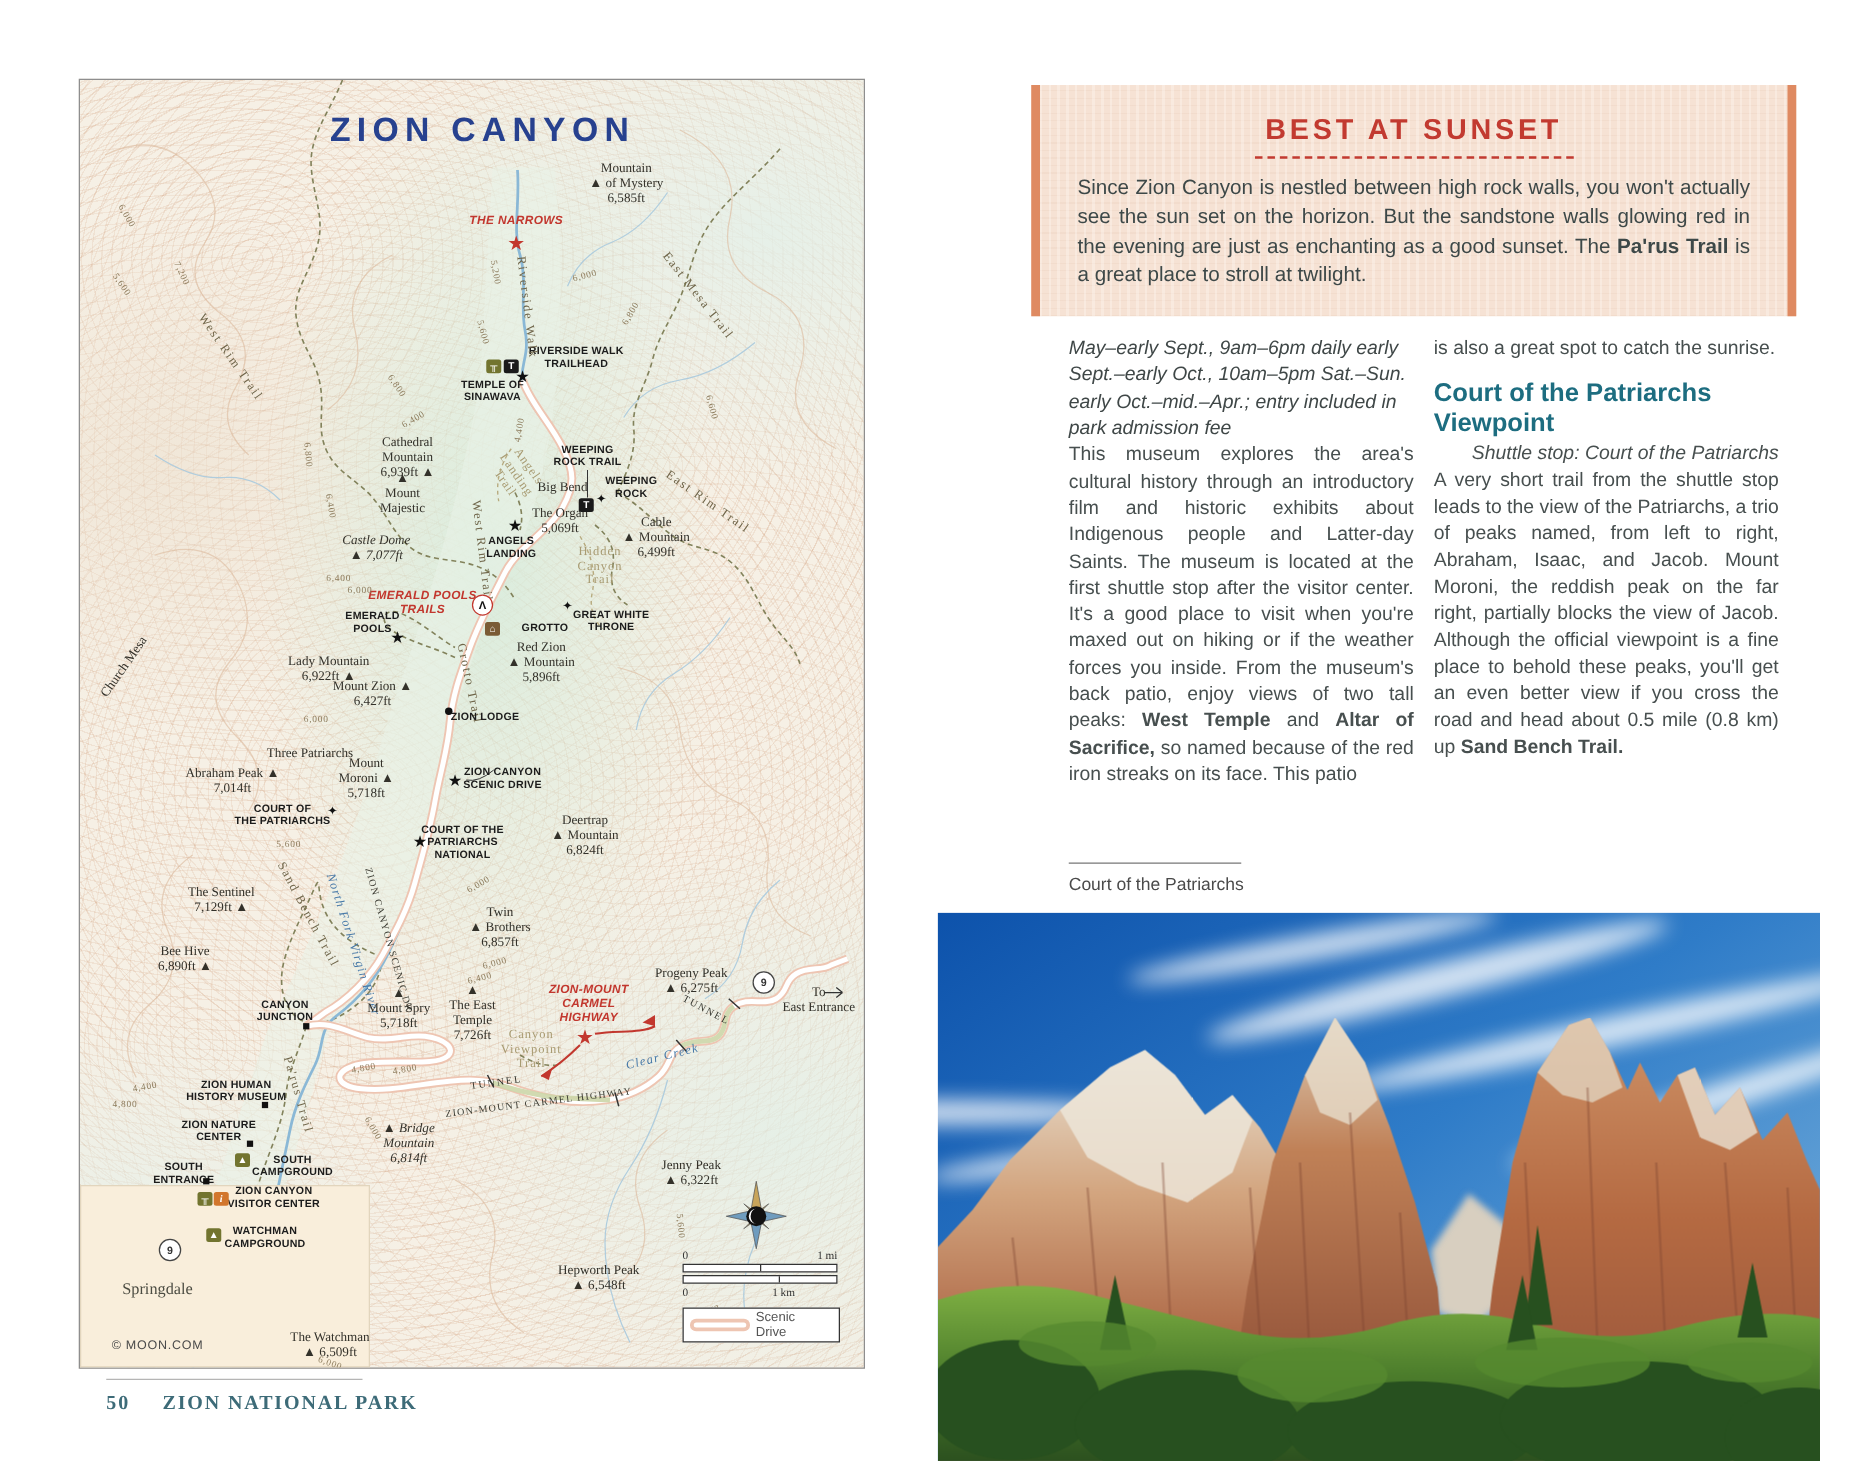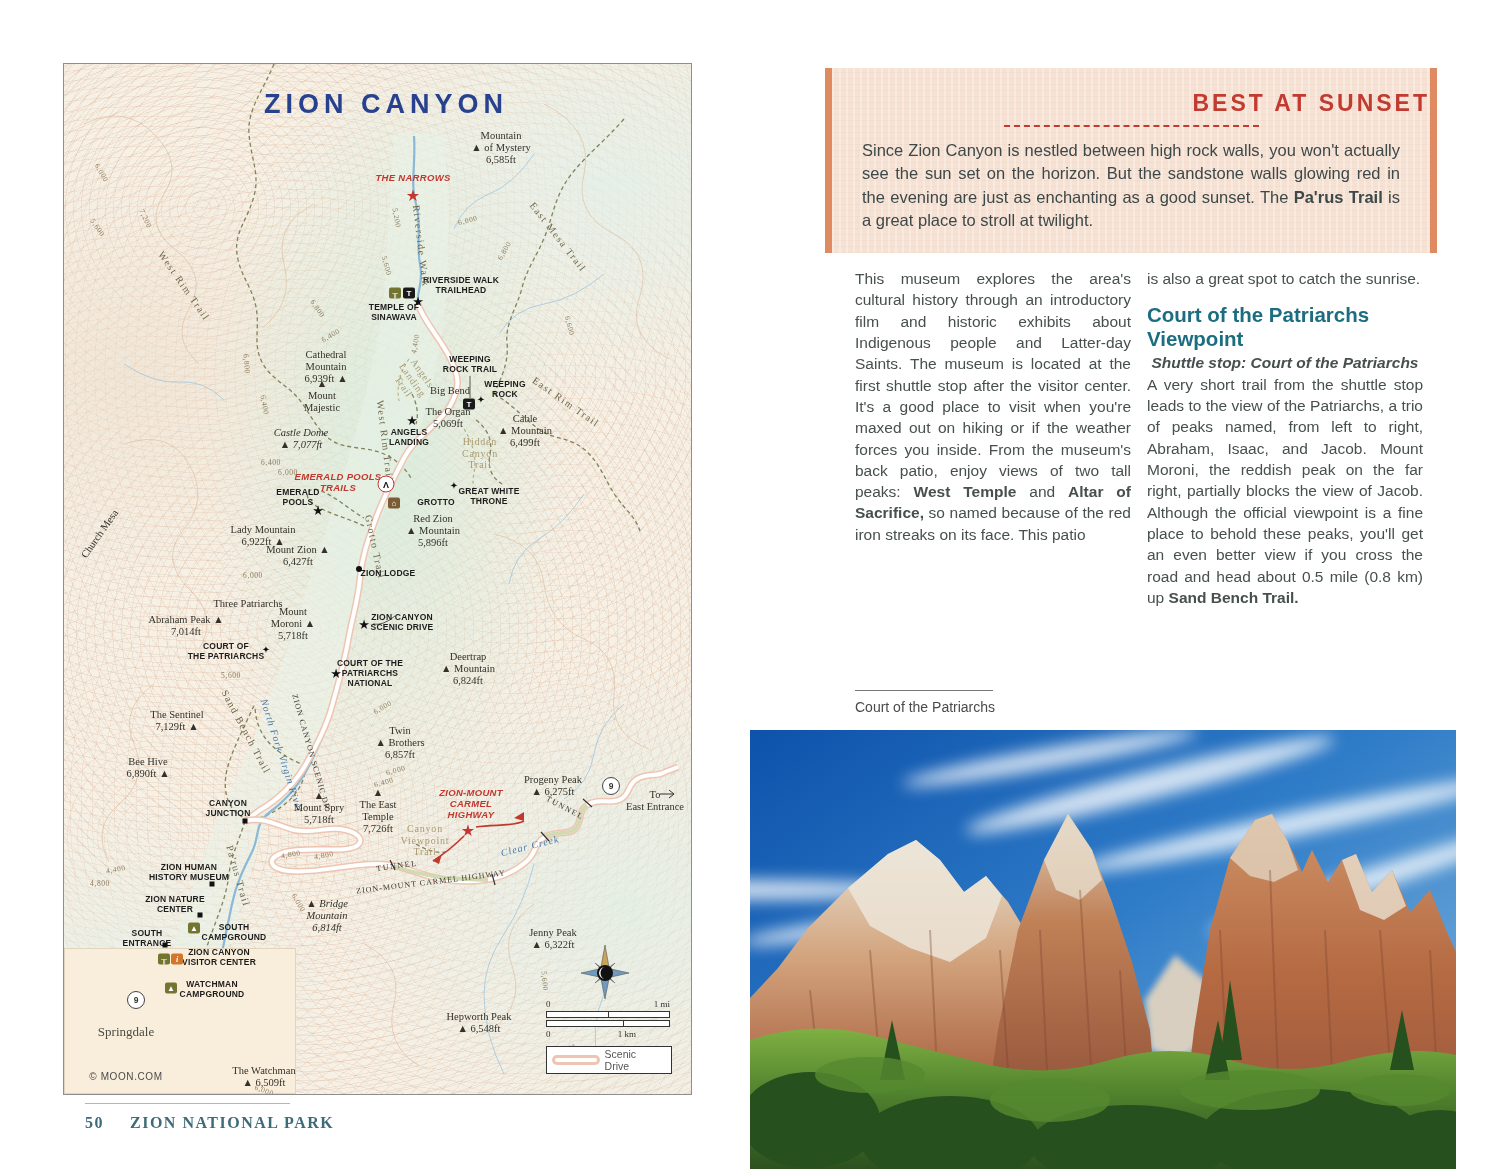--- a/index.html
+++ b/index.html
@@ -65,31 +65,31 @@
       box-shadow:0 0 0 3px #eec5b2;}
   .legendbox .ltext{font-size:10.5px;color:#555;}
   .compass{position:absolute;left:541px;top:908px;transform:translate(-50%,-50%);}
 
   
   #callout{position:absolute;left:825px;top:68px;width:612px;height:185px;background:#f6e2d4;
       border-left:7px solid #df8a61;border-right:7px solid #df8a61;box-sizing:border-box;}
   #callout .tex{position:absolute;inset:0;opacity:.5;background-image:
       repeating-linear-gradient(90deg, rgba(255,255,255,.5) 0 2px, transparent 2px 7px),
       repeating-linear-gradient(0deg, rgba(205,160,130,.18) 0 1px, transparent 1px 6px);}
-  #callout .ct{position:relative;text-align:right;margin-top:22px;font-weight:700;font-size:23px;
+  #callout .ct{position:relative;text-align:center;margin-top:22px;font-weight:700;font-size:23px;
       letter-spacing:3px;color:#c23a30;}
   #callout .dash{position:relative;width:255px;margin:8px auto 12px;border-top:2px dashed #c23a30;}
   #callout .cb{position:relative;margin:0 30px;font-size:16.5px;line-height:1.42;color:#3d4848;
       text-align:justify;}
   .col{position:absolute;top:268px;width:276px;font-size:15.5px;line-height:1.375;color:#474f4f;
       text-align:justify;}
   #col1{left:855px;} #col2{left:1147px;}
   .hours{font-style:italic;color:#3f4747;text-align:left;}
   .h2{font-weight:700;font-size:20.5px;line-height:1.15;color:#1d6d80;text-align:left;margin:14px 0 2px;}
-  .ital{font-style:italic;text-align:center;font-weight:bold;}
+  .ital{font-style:italic;text-align:right;}
   .bold{font-weight:700;}
   #figcap{position:absolute;left:855px;top:690px;font-size:14px;color:#4a4a4a;}
   #figcap .capline{width:138px;border-top:1px solid #777;margin-bottom:8px;}
   #photo{position:absolute;left:750px;top:730px;width:706px;height:439px;overflow:hidden;}
   #footer{position:absolute;left:85px;top:1103px;width:600px;font-family:Liberation Serif, serif;}
   #footer .fline{width:205px;border-top:1px solid #b5b5b5;margin-bottom:10px;}
   #footer .ftext{font-weight:700;font-size:16px;letter-spacing:1.5px;color:#3d6b78;display:flex;gap:26px;}
 </style>
 </head>
 <body>
@@ -599,20 +599,21 @@
   </div>
 
   <div id="callout">
     <div class="tex"></div>
     <div class="ct">BEST AT SUNSET</div>
     <div class="dash"></div>
     <div class="cb"><span>Since Zion Canyon is nestled between high rock walls, you won't actually see the sun set on the horizon. But the sandstone walls glowing red in the evening are just as enchanting as a good sunset. The </span><span class="bold">Pa'rus Trail</span><span> is a great place to stroll at twilight.</span></div>
   </div>
 
   <div id="col1" class="col">
+    <div class="hours">May–early Sept., 9am–6pm daily early Sept.–early Oct., 10am–5pm Sat.–Sun. early Oct.–mid.–Apr.; entry included in park admission fee</div>
     <div><span>This museum explores the area's cultural history through an introductory film and historic exhibits about Indigenous people and Latter-day Saints. The museum is located at the first shuttle stop after the visitor center. It's a good place to visit when you're maxed out on hiking or if the weather forces you inside. From the museum's back patio, enjoy views of two tall peaks: </span><span class="bold">West Temple</span><span> and </span><span class="bold">Altar of Sacrifice,</span><span> so named because of the red iron streaks on its face. This patio</span></div>
   </div>
 
   <div id="col2" class="col">
     <div>is also a great spot to catch the sunrise.</div>
     <div class="h2">Court of the Patriarchs Viewpoint</div>
     <div class="ital">Shuttle stop: Court of the Patriarchs</div>
     <div><span>A very short trail from the shuttle stop leads to the view of the Patriarchs, a trio of peaks named, from left to right, Abraham, Isaac, and Jacob. Mount Moroni, the reddish peak on the far right, partially blocks the view of Jacob. Although the official viewpoint is a fine place to behold these peaks, you'll get an even better view if you cross the road and head about 0.5 mile (0.8 km) up </span><span class="bold">Sand Bench Trail.</span></div>
   </div>
 

